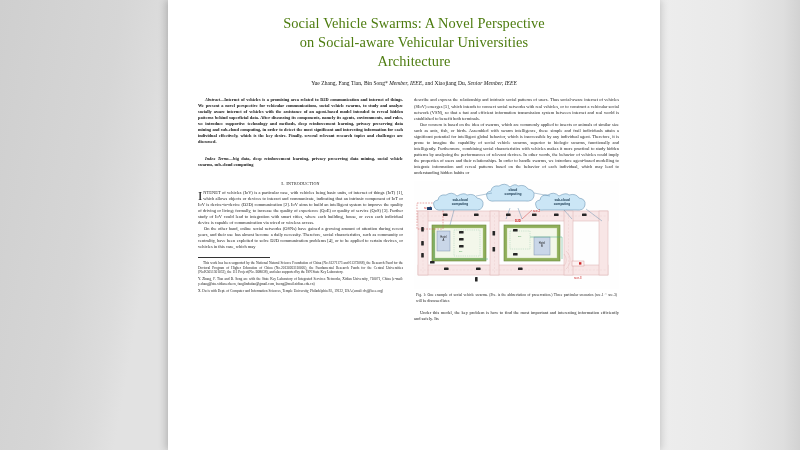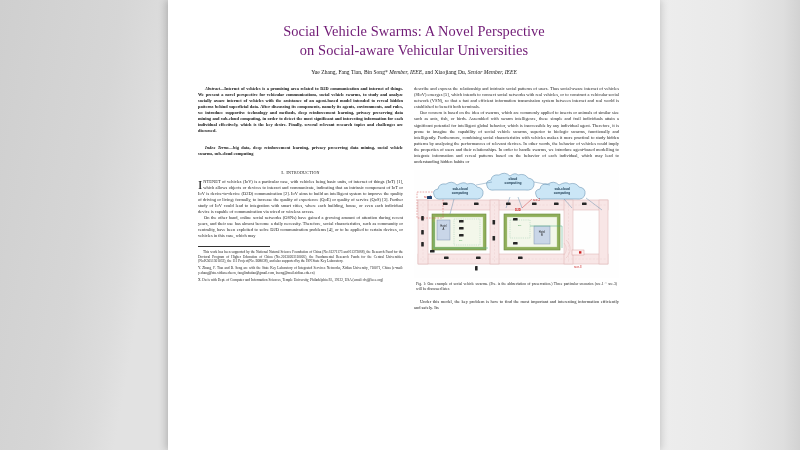--- a/index.html
+++ b/index.html
@@ -39,23 +39,23 @@
     left: 30px;
     top: 14px;
     width: 432px;
     height: 430px;
   }
   
   .title {
     text-align: center;
     font-size: 14.4px;
     line-height: 1.33;
-    color: #701a75;
+    color: #4d7c0f;
     letter-spacing: 0.1px;
-    margin: 8px 14px;
+    margin: 0 14px;
   }
   .authors {
     text-align: center;
     font-size: 5.5px;
     margin-top: 9px;
     color: #131313;
     letter-spacing: 0.05px;
   }
   .authors .it { font-style: italic; }
   
@@ -157,20 +157,21 @@
 <div id="viewport">
 
   <div id="right-shade"></div>
 
   <div id="page">
     <div id="content">
 
       <div class="title">
         <div>Social Vehicle Swarms: A Novel Perspective</div>
         <div>on Social-aware Vehicular Universities</div>
+        <div>Architecture</div>
       </div>
 
       <div class="authors">
         <span>Yue Zhang, Fang Tian, Bin Song*</span><span> </span><span class="it">Member, IEEE</span><span>, and Xiaojiang Du, </span><span class="it">Senior Member, IEEE</span>
       </div>
 
       <div class="columns">
 
         <div class="col">
 

